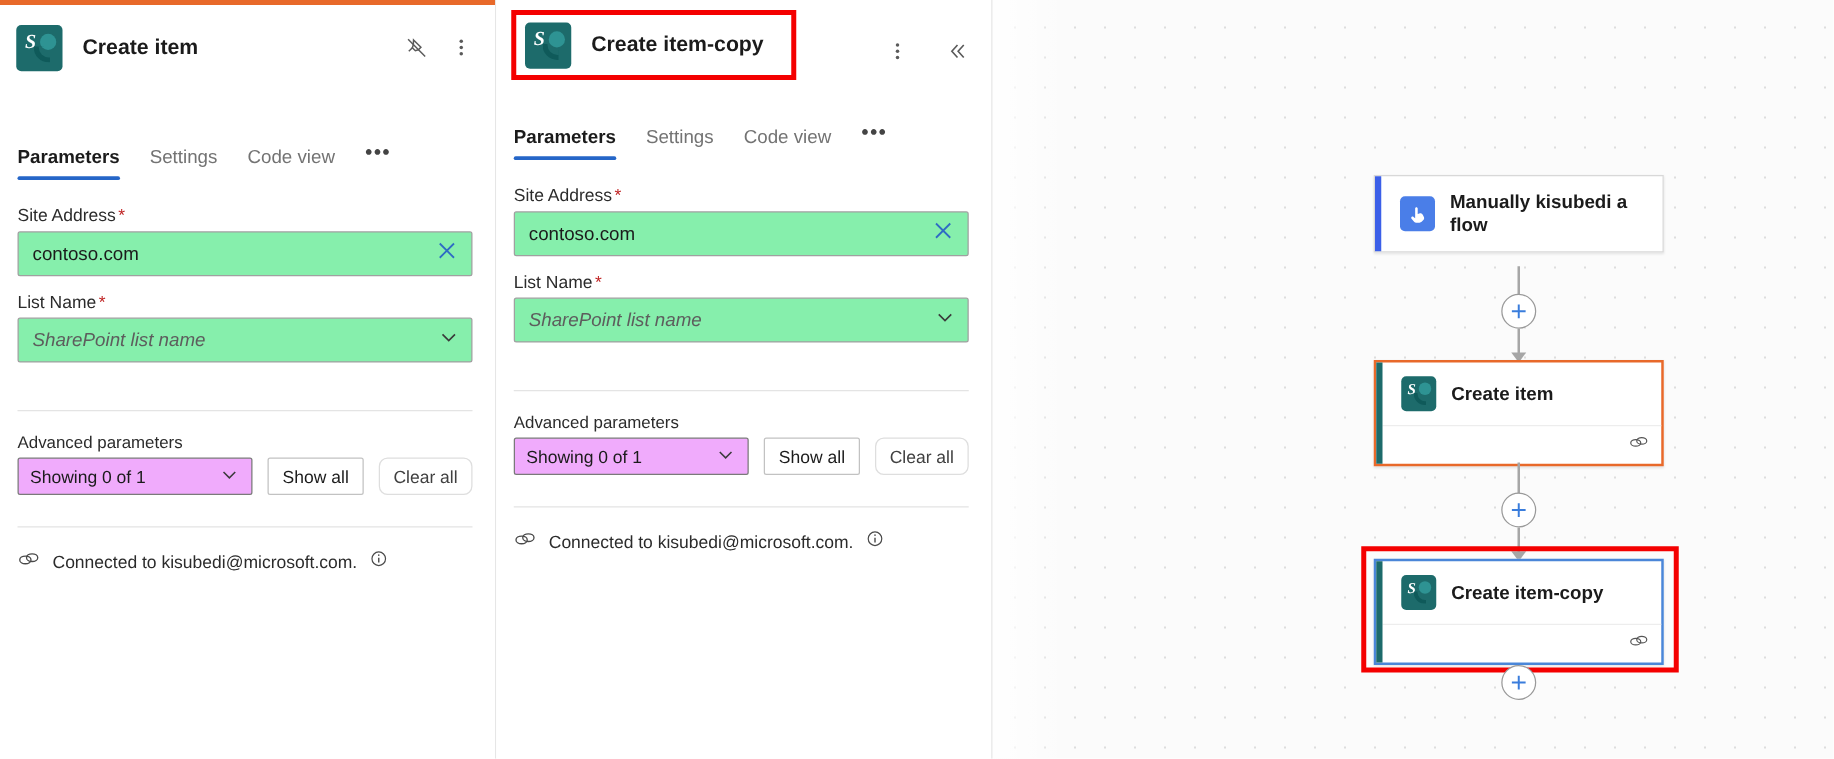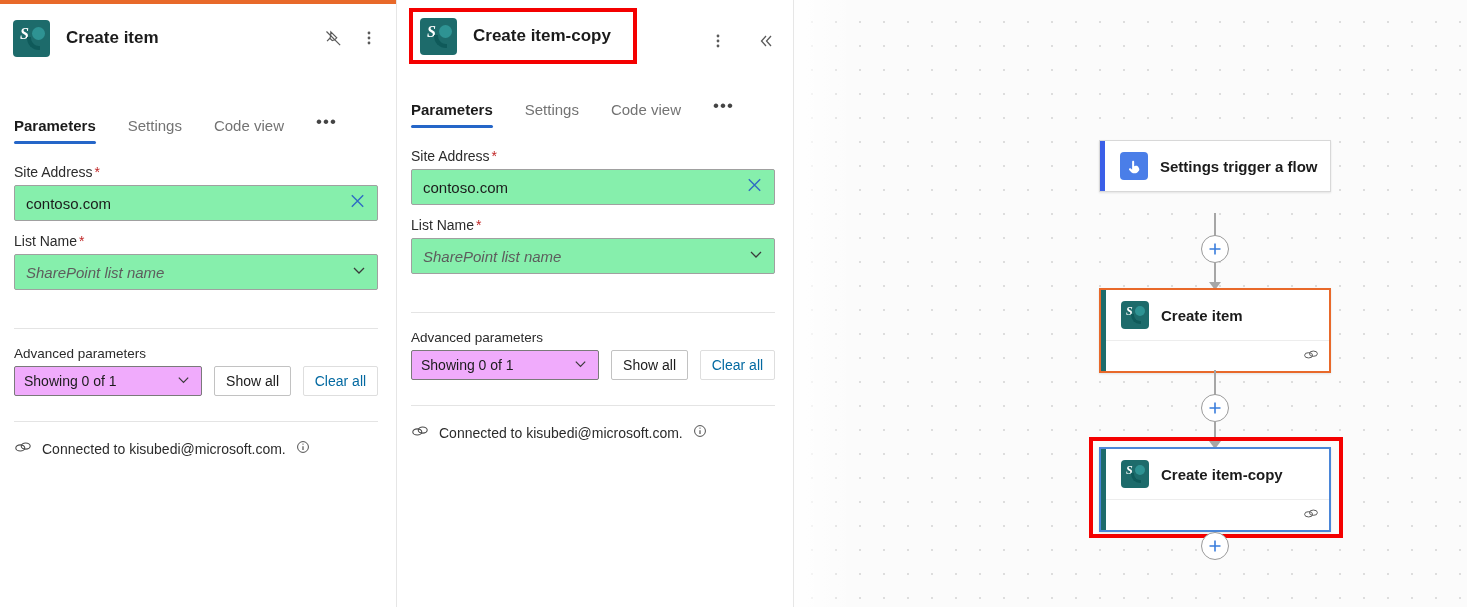--- a/index.html
+++ b/index.html
@@ -75,21 +75,21 @@
   }
   .hdr-btn {
     width: 30px; height: 30px;
     display: flex; align-items: center; justify-content: center;
     color: #5a5a5a;
   }
 
   
   .tabs {
     display: flex; align-items: flex-end;
-    gap: 32px;
+    gap: 24px;
     padding: 0 0 0 14px;
     height: 46px;
     margin-top: 26px;
   }
   .tab {
     position: relative;
     font-size: 15px; color: #737373;
     padding-bottom: 10px; white-space: nowrap;
   }
   .tab.active { font-weight: bold; color: #1b1b1b; }
@@ -143,21 +143,21 @@
     font-size: 14px; color: #1b1b1b; background: #f0abfc;
   }
   .btn {
     height: 30px; min-width: 72px;
     border: 1px solid #c2c2c2; border-radius: 2px;
     background: #fff;
     display: flex; align-items: center; justify-content: center;
     font-size: 14px; color: #1b1b1b;
     padding: 0 12px; white-space: nowrap;
   }
-  .btn.disabled { color: #0369a1; border-color: #dedede; }
+  .btn.disabled { color: #404040; border-color: #dedede; border-radius: 7px; }
 
   .conn-rule {
     height: 1px; background: #e4e4e4;
     margin: 24px 18px 0 14px;
   }
   .conn-row {
     display: flex; align-items: center; gap: 10px;
     padding: 17px 18px 0 14px;
     font-size: 14px; color: #2b2b2b;
   }
@@ -473,21 +473,21 @@
   <div class="canvas">
 
     <div class="node" style="left:305px; top:140px;">
       <div class="accent" style="background:#3b5fe8;"></div>
       <div class="node-head">
         <div class="node-icon trigger">
           <svg width="17" height="17" viewBox="0 0 20 20" fill="#ffffff">
             <path d="M8.4 3.2c.7 0 1.2.6 1.2 1.3v5.1l1.6-.5c1.4-.4 2.6.2 3.2 1.3l1 2c.5 1 .3 2.2-.5 3l-1.6 1.6c-.5.5-1.2.8-2 .8H8.2c-.8 0-1.5-.3-2-.9l-2.4-2.8c-.5-.6-.4-1.4.2-1.8.5-.4 1.2-.3 1.7.1l1.5 1.3V4.5c0-.7.5-1.3 1.2-1.3z"></path>
           </svg>
         </div>
-        <div class="node-label">Settings trigger a flow</div>
+        <div class="node-label">Manually kisubedi a flow</div>
       </div>
     </div>
 
     <div class="connector" style="left:420px; top:213px; height:38px;"></div>
     <div class="plus-btn" style="left:407px; top:235px;">
       <svg width="16" height="16" viewBox="0 0 16 16" fill="none" stroke="currentColor" stroke-width="1.6">
         <path d="M8 2.5 L8 13.5 M2.5 8 L13.5 8"></path>
       </svg>
     </div>
     <div class="connector" style="left:420px; top:263px; height:22px;"></div>

